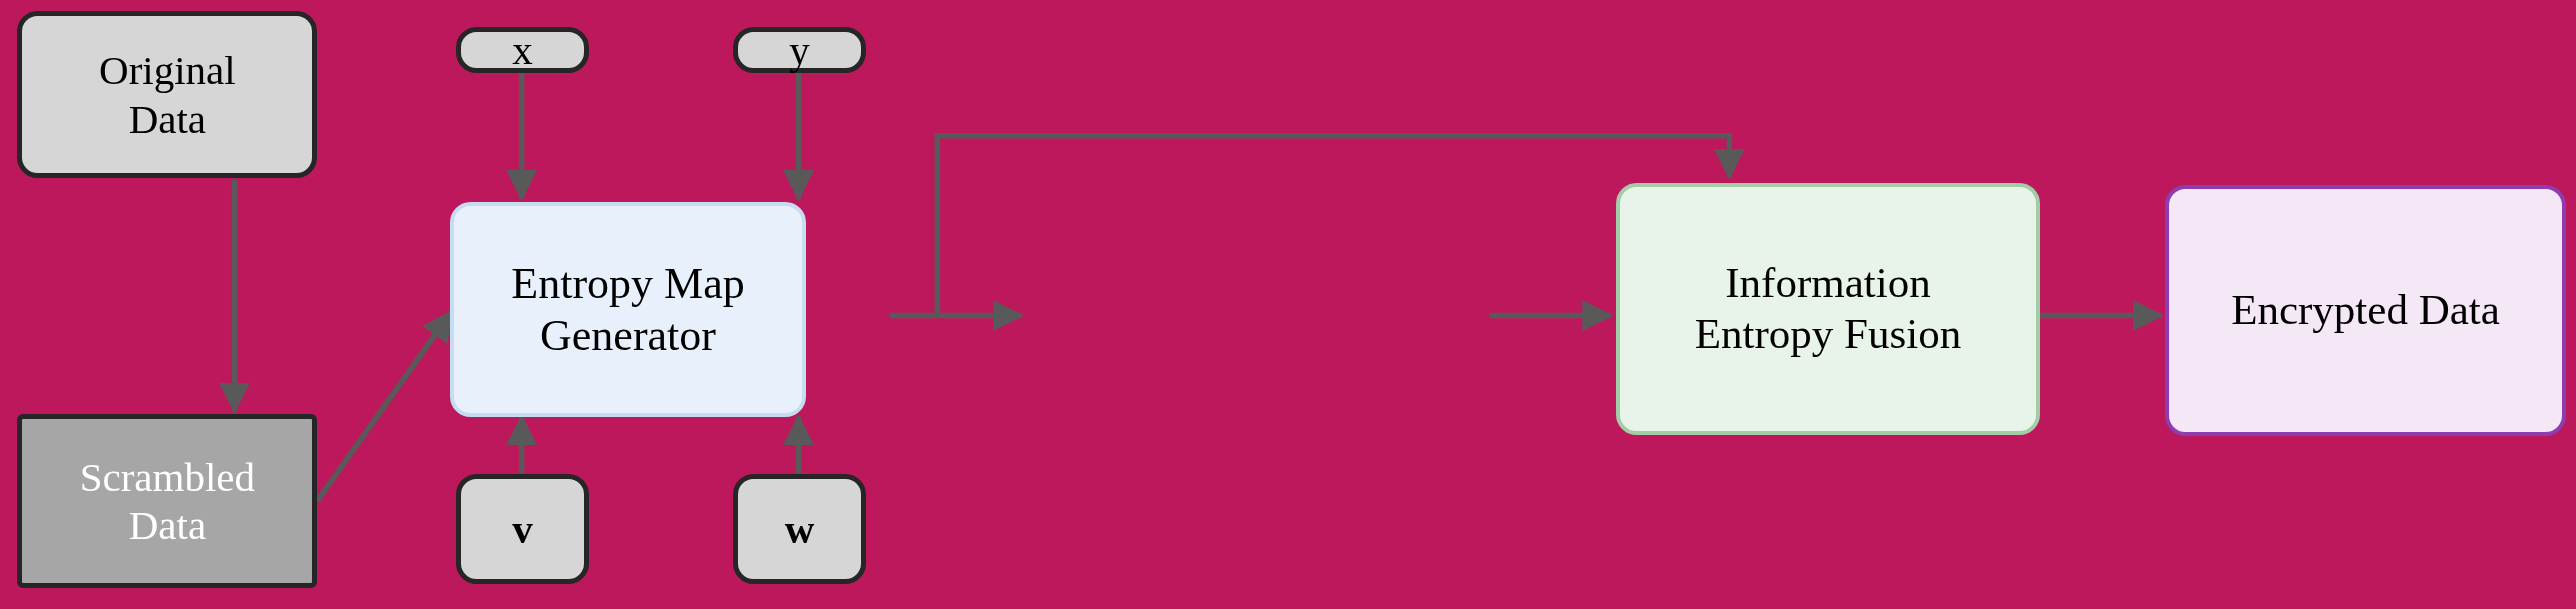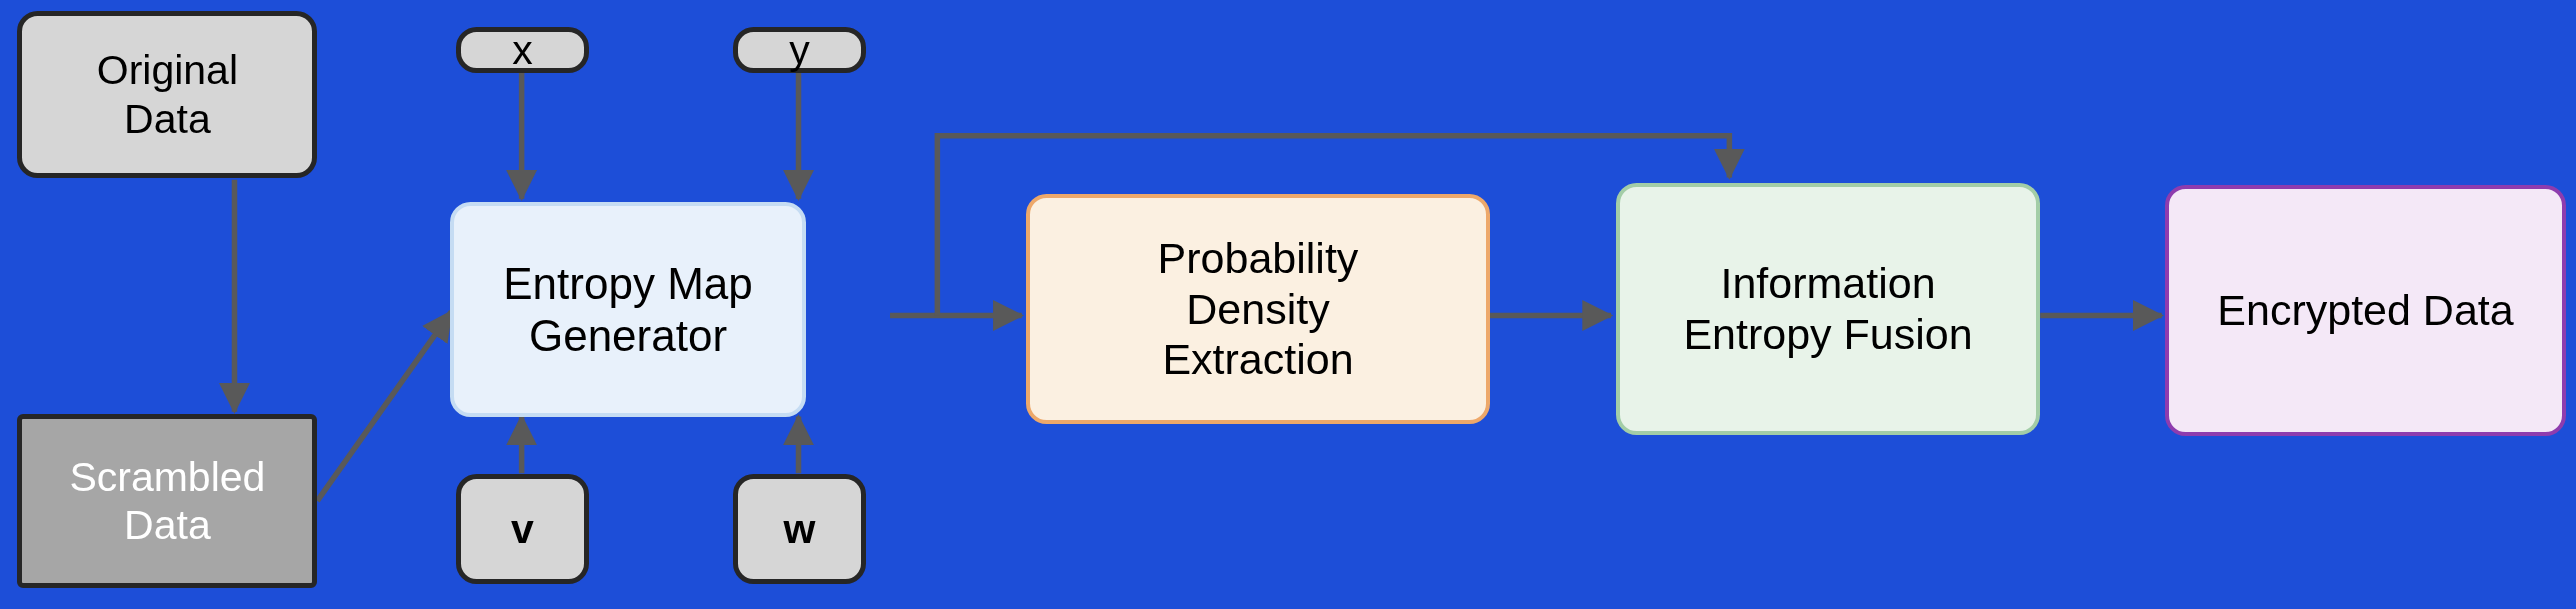--- a/index.html
+++ b/index.html
@@ -4,22 +4,22 @@
 <style>
   html, body {
     margin: 0;
     padding: 0;
     background: #ffffff;
   }
   #diagram-root {
     position: relative;
     width: 2576px;
     height: 609px;
-    background: #1d4ed8;
-    font-family: Liberation Sans, sans-serif;
+    background: #be185d;
+    font-family: Liberation Serif, serif;
     overflow: hidden;
   }
   #edge-layer {
     position: absolute;
     left: 0;
     top: 0;
     width: 2576px;
     height: 609px;
     pointer-events: none;
   }
@@ -122,23 +122,20 @@
 
   <div class="node node-grey" style="left:733px; top:27px; width:133px; height:46px; font-size:41px;">y</div>
 
   <div class="node node-grey bold-param" style="left:456px; top:474px; width:133px; height:110px; font-size:41px;">v</div>
 
   <div class="node node-grey bold-param" style="left:733px; top:474px; width:133px; height:110px; font-size:41px;">w</div>
 
   <div class="node node-blue" style="left:450px; top:202px; width:356px; height:215px; font-size:44px;">Entropy Map
 Generator</div>
 
-  <div class="node node-orange" style="left:1026px; top:194px; width:464px; height:230px; font-size:43px;">Probability
-Density
-Extraction</div>
 
   <div class="node node-green" style="left:1616px; top:183px; width:424px; height:252px; font-size:43px;">Information
 Entropy Fusion</div>
 
   <div class="node node-purple" style="left:2165px; top:185px; width:401px; height:251px; font-size:43px;">Encrypted Data</div>
 
 </div>
 
 
 </body></html>

